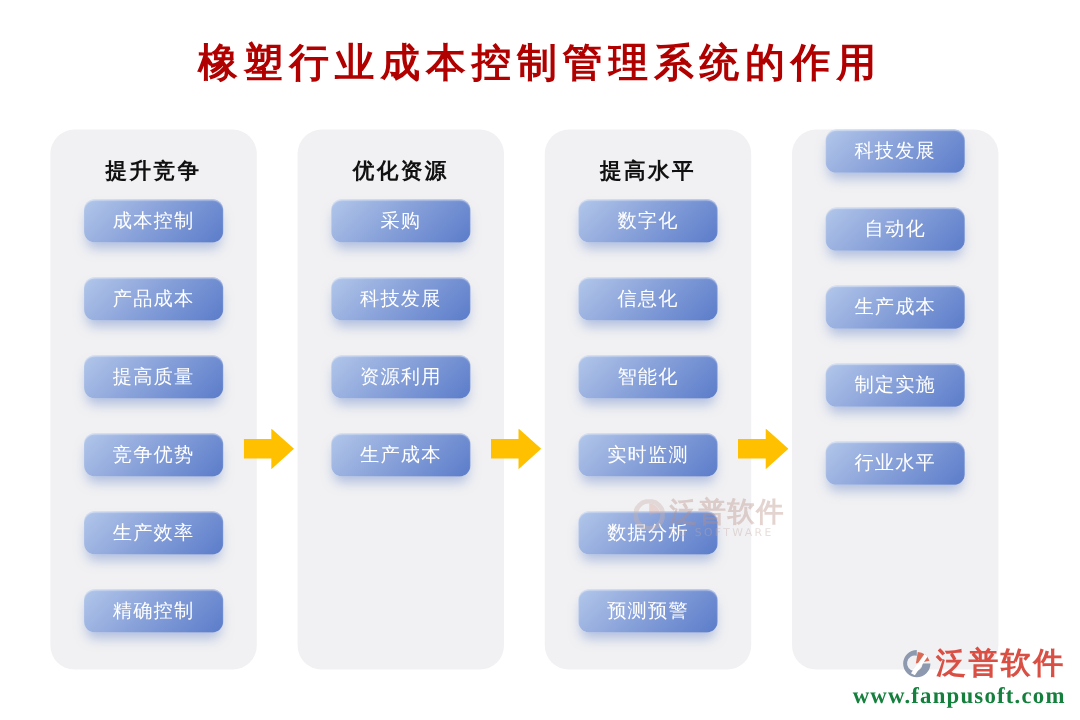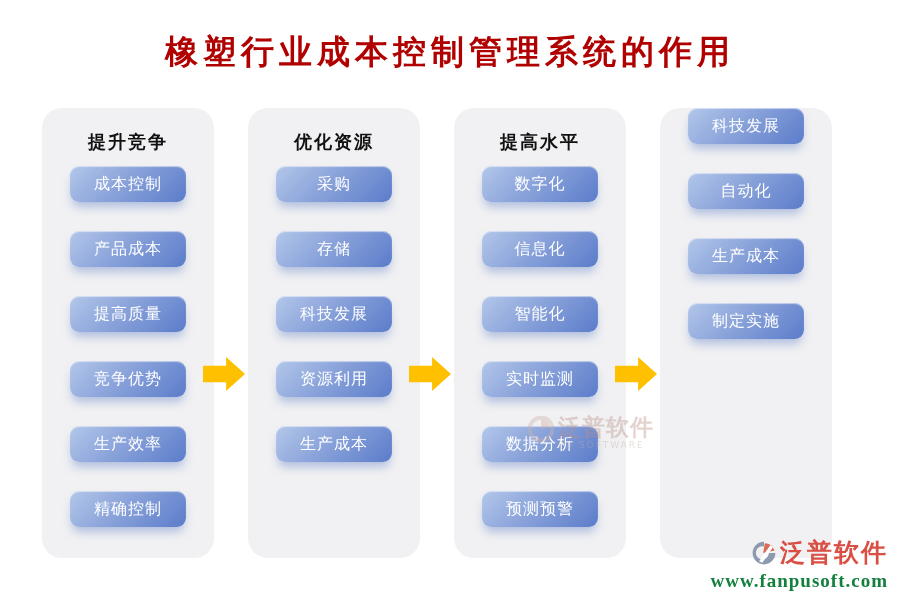--- a/index.html
+++ b/index.html
@@ -87,41 +87,41 @@
     <div class="pill">产品成本</div>
     <div class="pill">提高质量</div>
     <div class="pill">竞争优势</div>
     <div class="pill">生产效率</div>
     <div class="pill">精确控制</div>
   </div>
 
   <div class="card c1">
     <div class="card-header">优化资源</div>
     <div class="pill">采购</div>
-    <div class="pill">存储</div>
     <div class="pill">科技发展</div>
     <div class="pill">资源利用</div>
     <div class="pill">生产成本</div>
   </div>
 
   <div class="card c2">
     <div class="card-header">提高水平</div>
     <div class="pill">数字化</div>
     <div class="pill">信息化</div>
     <div class="pill">智能化</div>
     <div class="pill">实时监测</div>
     <div class="pill">数据分析</div>
     <div class="pill">预测预警</div>
   </div>
 
   <div class="card c3">
     <div class="pill">科技发展</div>
     <div class="pill">自动化</div>
     <div class="pill">生产成本</div>
     <div class="pill">制定实施</div>
+    <div class="pill">行业水平</div>
   </div>
 
   <div class="arrow a0"></div>
   <div class="arrow a1"></div>
   <div class="arrow a2"></div>
 
   <div class="watermark">
     <svg class="wm-icon" viewBox="0 0 32 32">
       <circle cx="16" cy="16" r="14" fill="none" stroke="#c9b2ac" stroke-width="5"></circle>
       <path d="M16 4 A12 12 0 0 1 27 14 L16 16 Z" fill="#d9a79c"></path>

